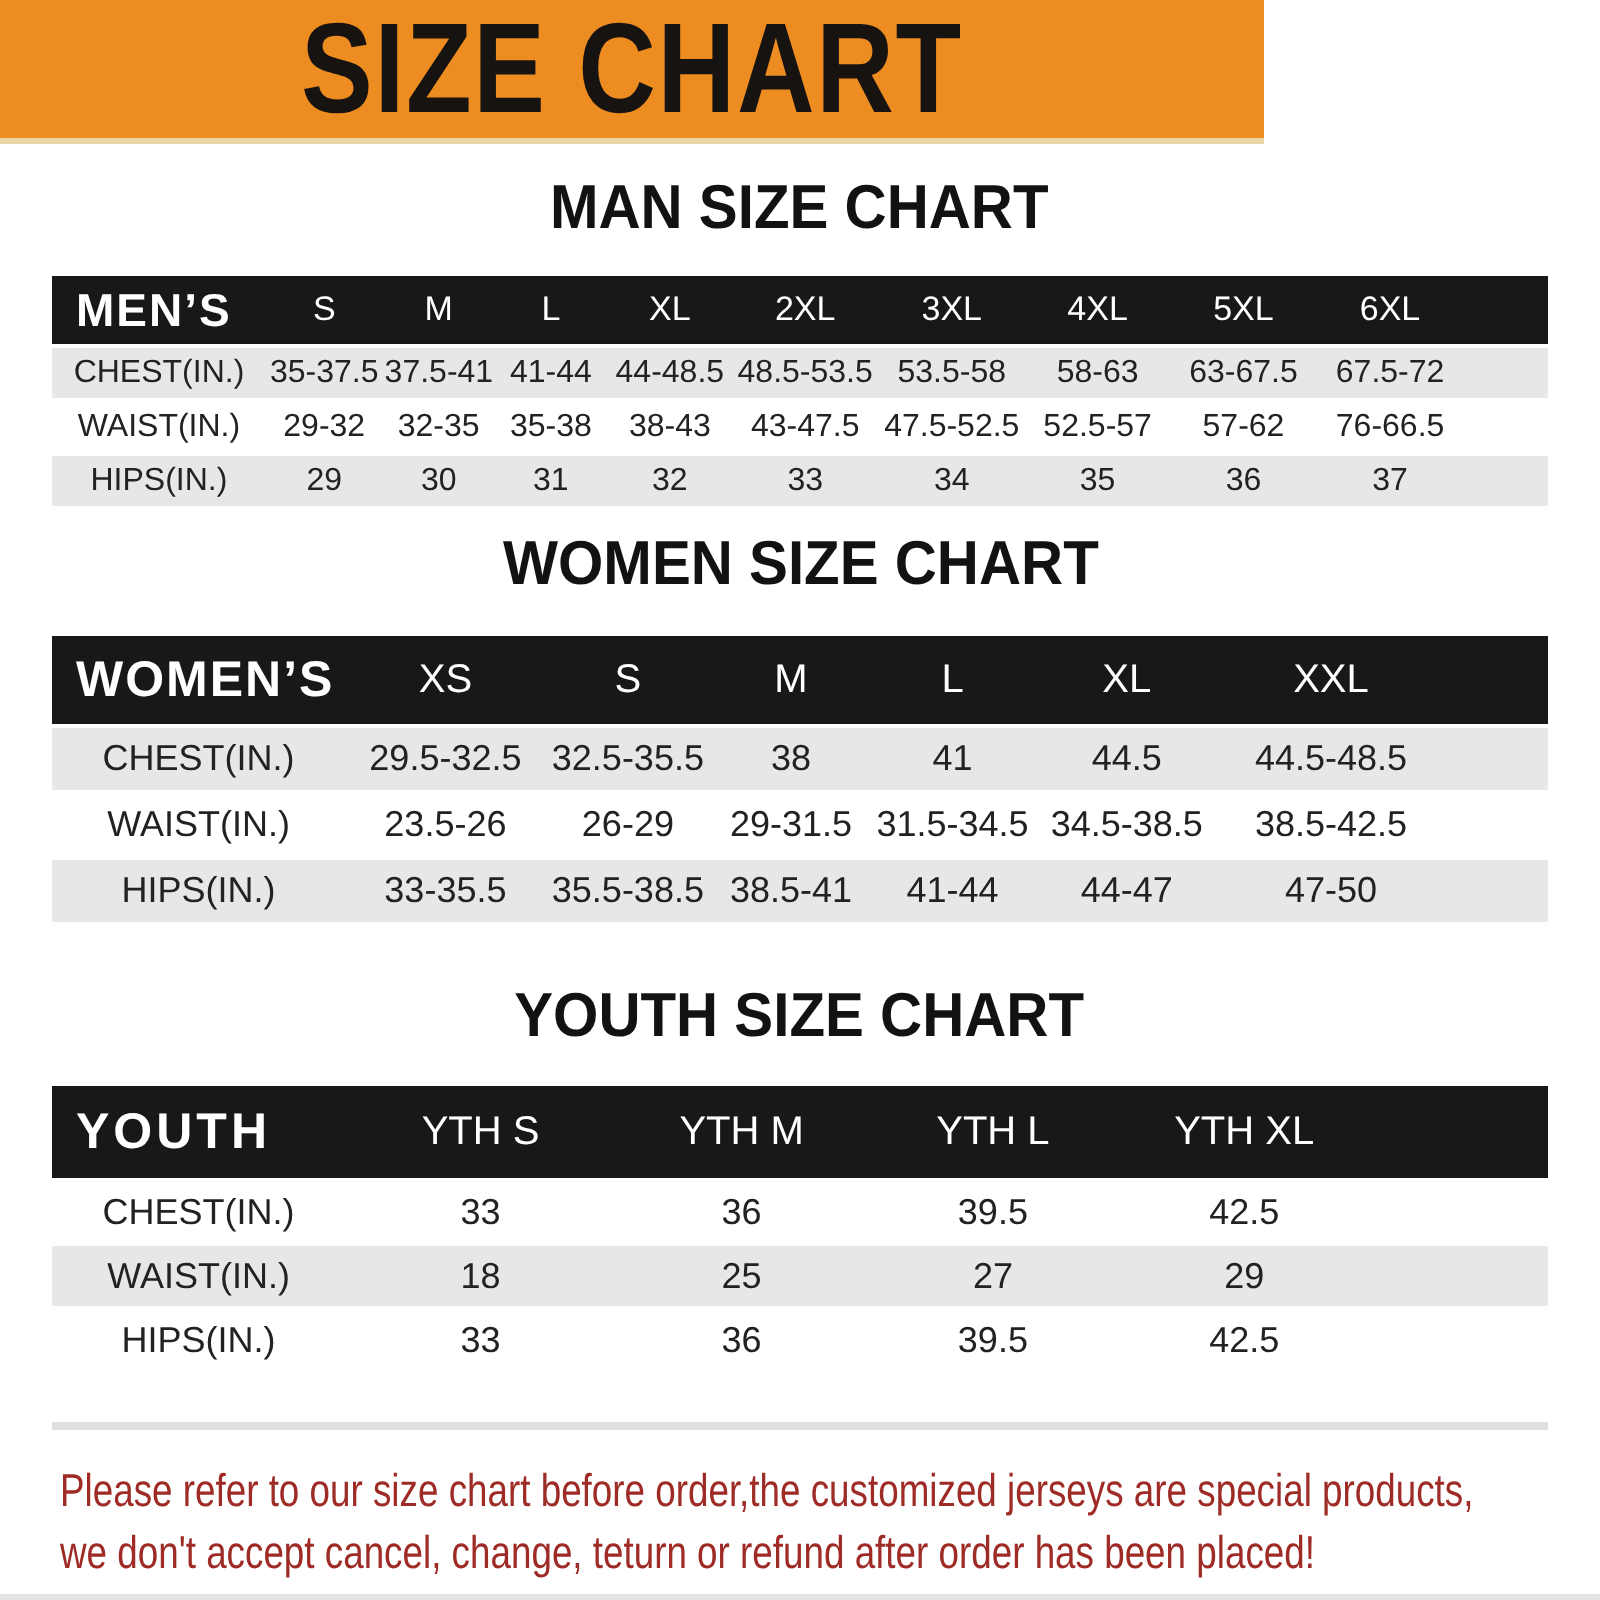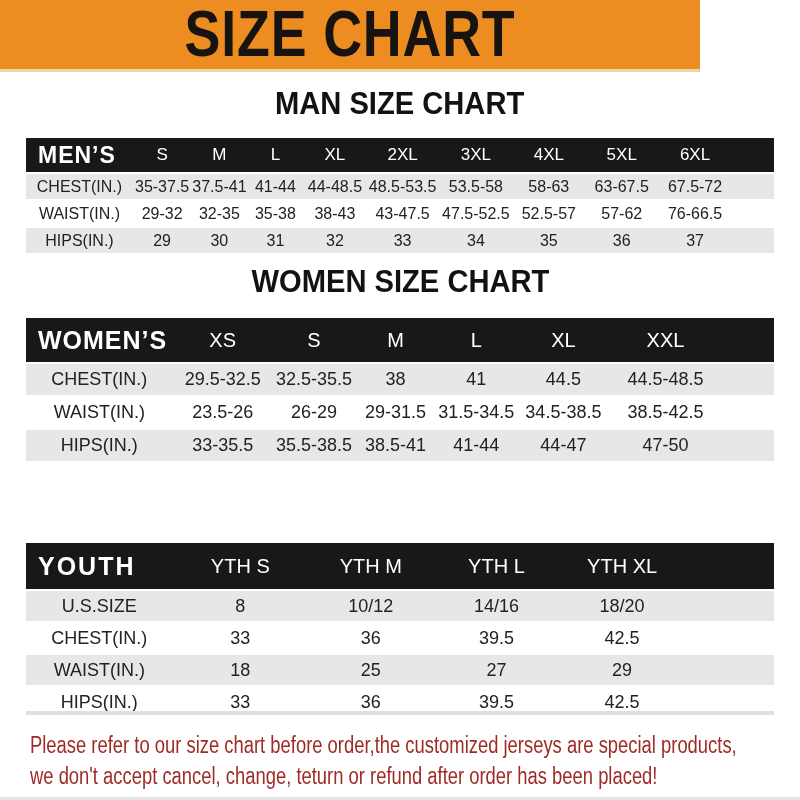--- a/index.html
+++ b/index.html
@@ -1,20 +1,20 @@
 <!DOCTYPE html>
 <html><head>
 <meta charset="utf-8">
 <style>
   html,body { margin:0; padding:0; background:#ffffff; }
   body { width:800px; height:800px; font-family:"Liberation Sans","DejaVu Sans",sans-serif; }
   .page { position:relative; width:800px; height:800px; overflow:hidden; background:#ffffff; }
 
   
-  .banner { position:absolute; top:0; left:0; width:700px; height:69px;
+  .banner { position:absolute; top:0; left:0; width:632px; height:69px;
             background:#ED8C21; border-bottom:3px solid #ecd5a5; text-align:center; }
   .banner-title { display:inline-block; font-size:64px; font-weight:bold; color:#161310;
                   line-height:69px; transform:scaleX(0.84); transform-origin:center;
                   letter-spacing:1px; white-space:nowrap; }
 
   
   .section-heading { position:absolute; left:0; width:800px; text-align:center;
                      font-size:31px; font-weight:bold; color:#121212; line-height:36px; }
   .section-heading .cond { display:inline-block; transform:scaleX(0.94); white-space:nowrap; }
   .h-man   { top:86px; }
@@ -194,48 +194,43 @@
         <td>38.5-41</td>
         <td>41-44</td>
         <td>44-47</td>
         <td>47-50</td>
         <td></td>
       </tr>
     </tbody>
       </table>
   </div>
 
+  <div class="section-heading h-youth">
+    <span class="cond">YOUTH SIZE CHART</span>
+  </div>
 
   <div class="tbl-wrap w-youth">
     <table class="size-table t-youth">
       <colgroup>
         <col style="width:19.6%">
           <col style="width:18.1%">
           <col style="width:16.8%">
         <col style="width:16.8%">
           <col style="width:16.8%">
           <col style="width:11.9%">
       </colgroup>
       <tbody>
           <tr class="bar">
         <td class="group">YOUTH</td>
         <td>YTH S</td>
         <td>YTH M</td>
         <td>YTH L</td>
         <td>YTH XL</td>
         <td></td>
       </tr>
-      <tr class="row alt">
-        <td>U.S.SIZE</td>
-        <td>8</td>
-        <td>10/12</td>
-        <td>14/16</td>
-        <td>18/20</td>
-        <td></td>
-      </tr>
       <tr class="row plain">
         <td>CHEST(IN.)</td>
         <td>33</td>
         <td>36</td>
         <td>39.5</td>
         <td>42.5</td>
         <td></td>
       </tr>
       <tr class="row alt">
         <td>WAIST(IN.)</td>

